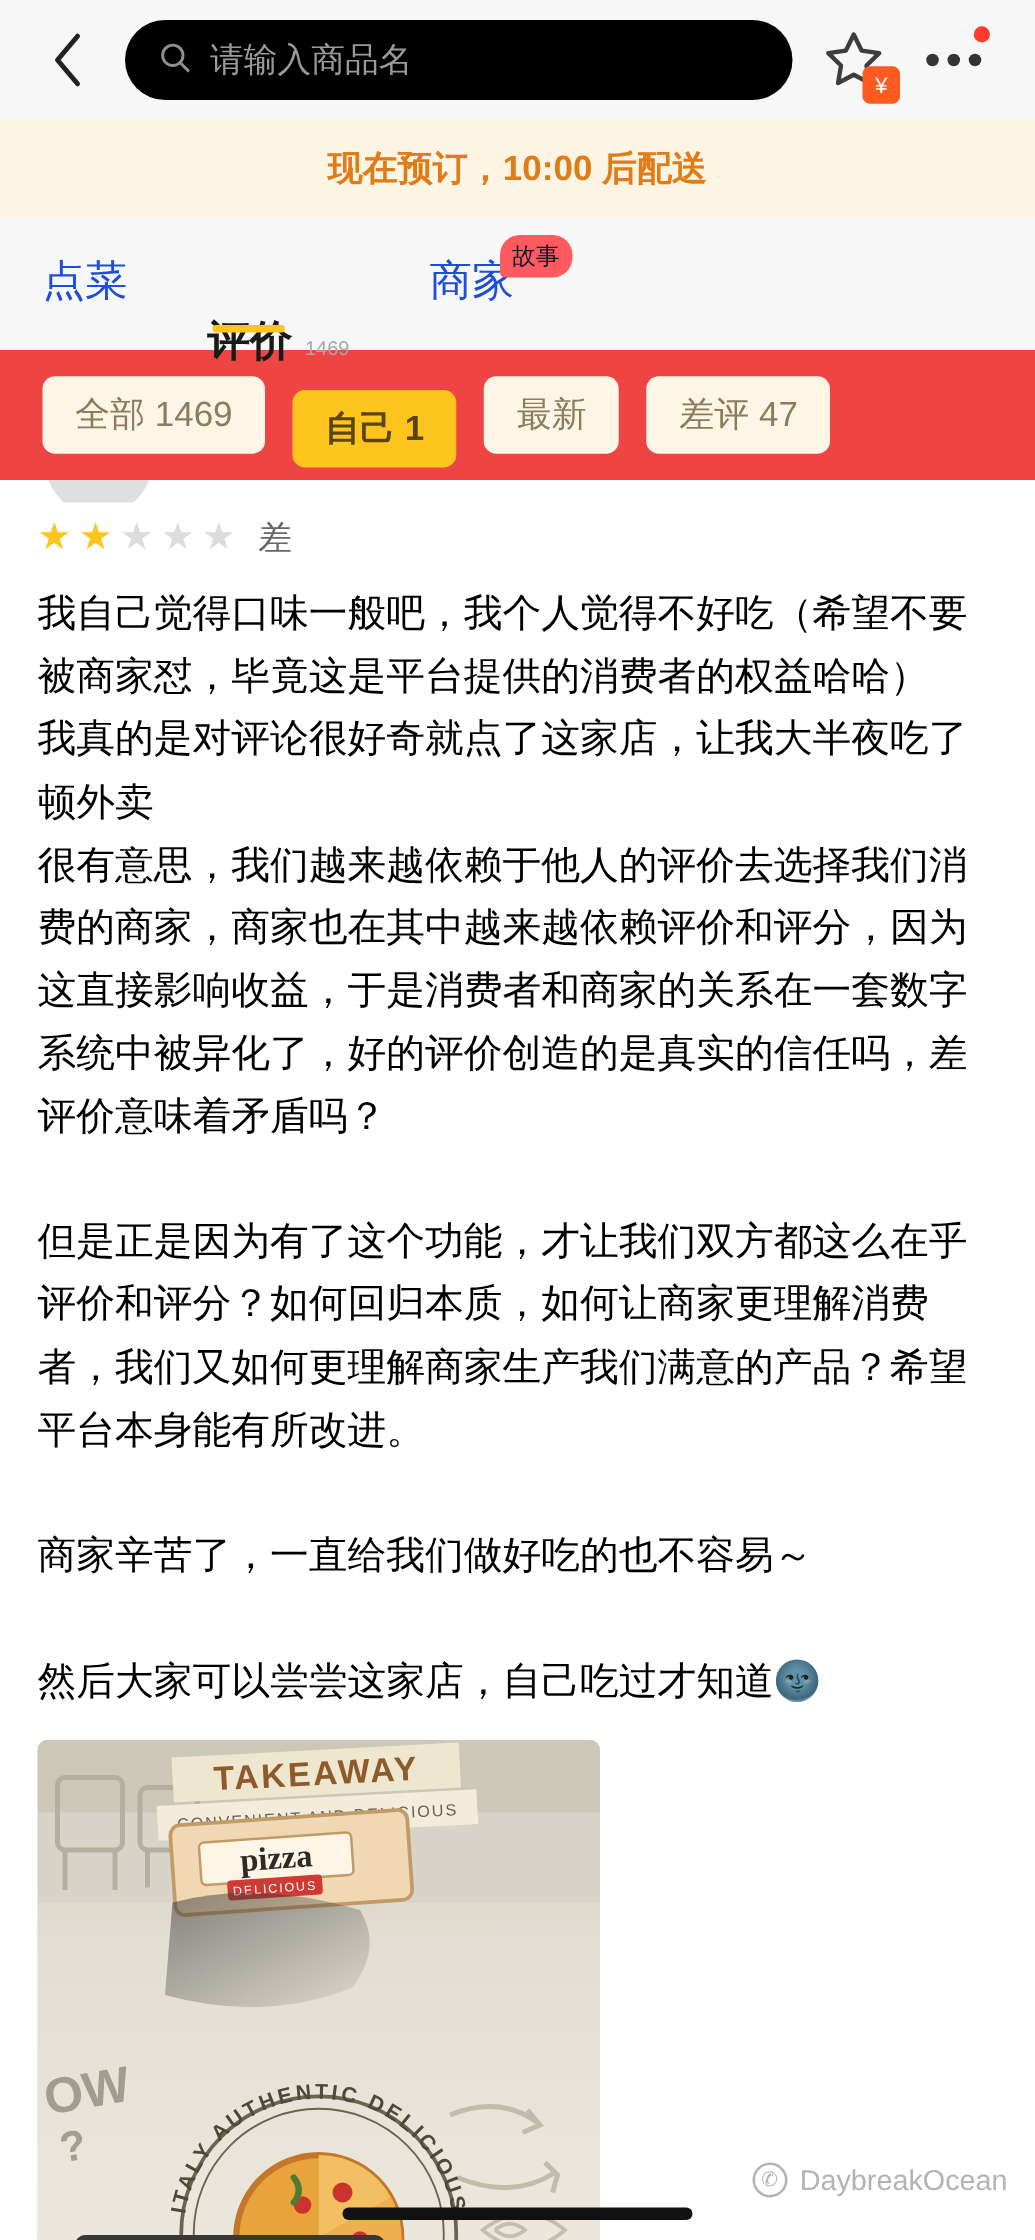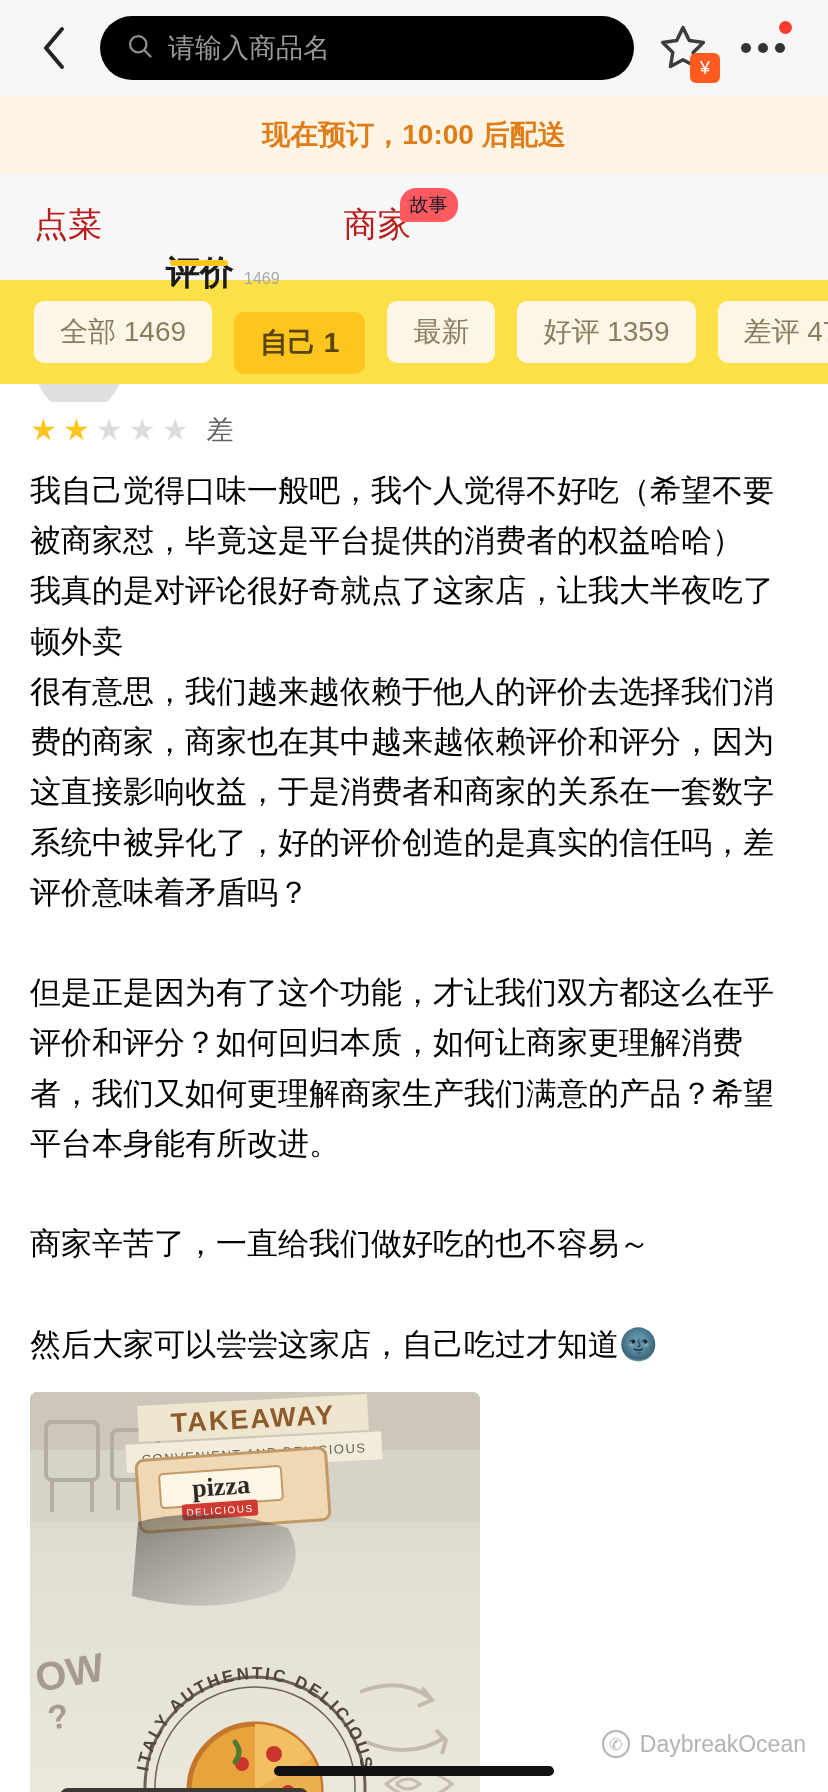--- a/index.html
+++ b/index.html
@@ -148,21 +148,21 @@
   .tab {
     position: relative;
     display: flex;
     align-items: baseline;
     gap: 10px;
     height: 100%;
     padding-top: 28px;
   }
   .tab-label {
     font-size: 34px;
-    color: #b91c1c;
+    color: #1d4ed8;
   }
   .tab.active .tab-label {
     color: #1a1a1a;
     font-weight: 700;
     margin-top: 48px;
   }
   .tab-count {
     font-size: 16px;
     color: #a8a8a8;
   }
@@ -184,21 +184,21 @@
     color: #0f172a;
     font-size: 19px;
     border-radius: 16px 16px 16px 4px;
     padding: 4px 10px;
     white-space: nowrap;
   }
 
   
   .chips {
     height: 104px;
-    background: #fde047;
+    background: #ef4444;
     display: flex;
     align-items: center;
     gap: 22px;
     padding: 0 0 0 34px;
     overflow: hidden;
   }
   .chip {
     flex: 0 0 auto;
     height: 62px;
     background: #fdf6e6;
@@ -346,21 +346,20 @@
     <div class="tab">
       <span class="tab-label">商家</span>
       <span class="tab-sup">故事</span>
     </div>
   </div>
 
   <div class="chips">
     <div class="chip">全部 1469</div>
     <div class="chip selected">自己 1</div>
     <div class="chip">最新</div>
-    <div class="chip">好评 1359</div>
     <div class="chip">差评 47</div>
 
   </div>
 
   <div class="review">
     <div class="partial-top">
       <span class="blob"></span>
     </div>
 
     <div class="stars">

